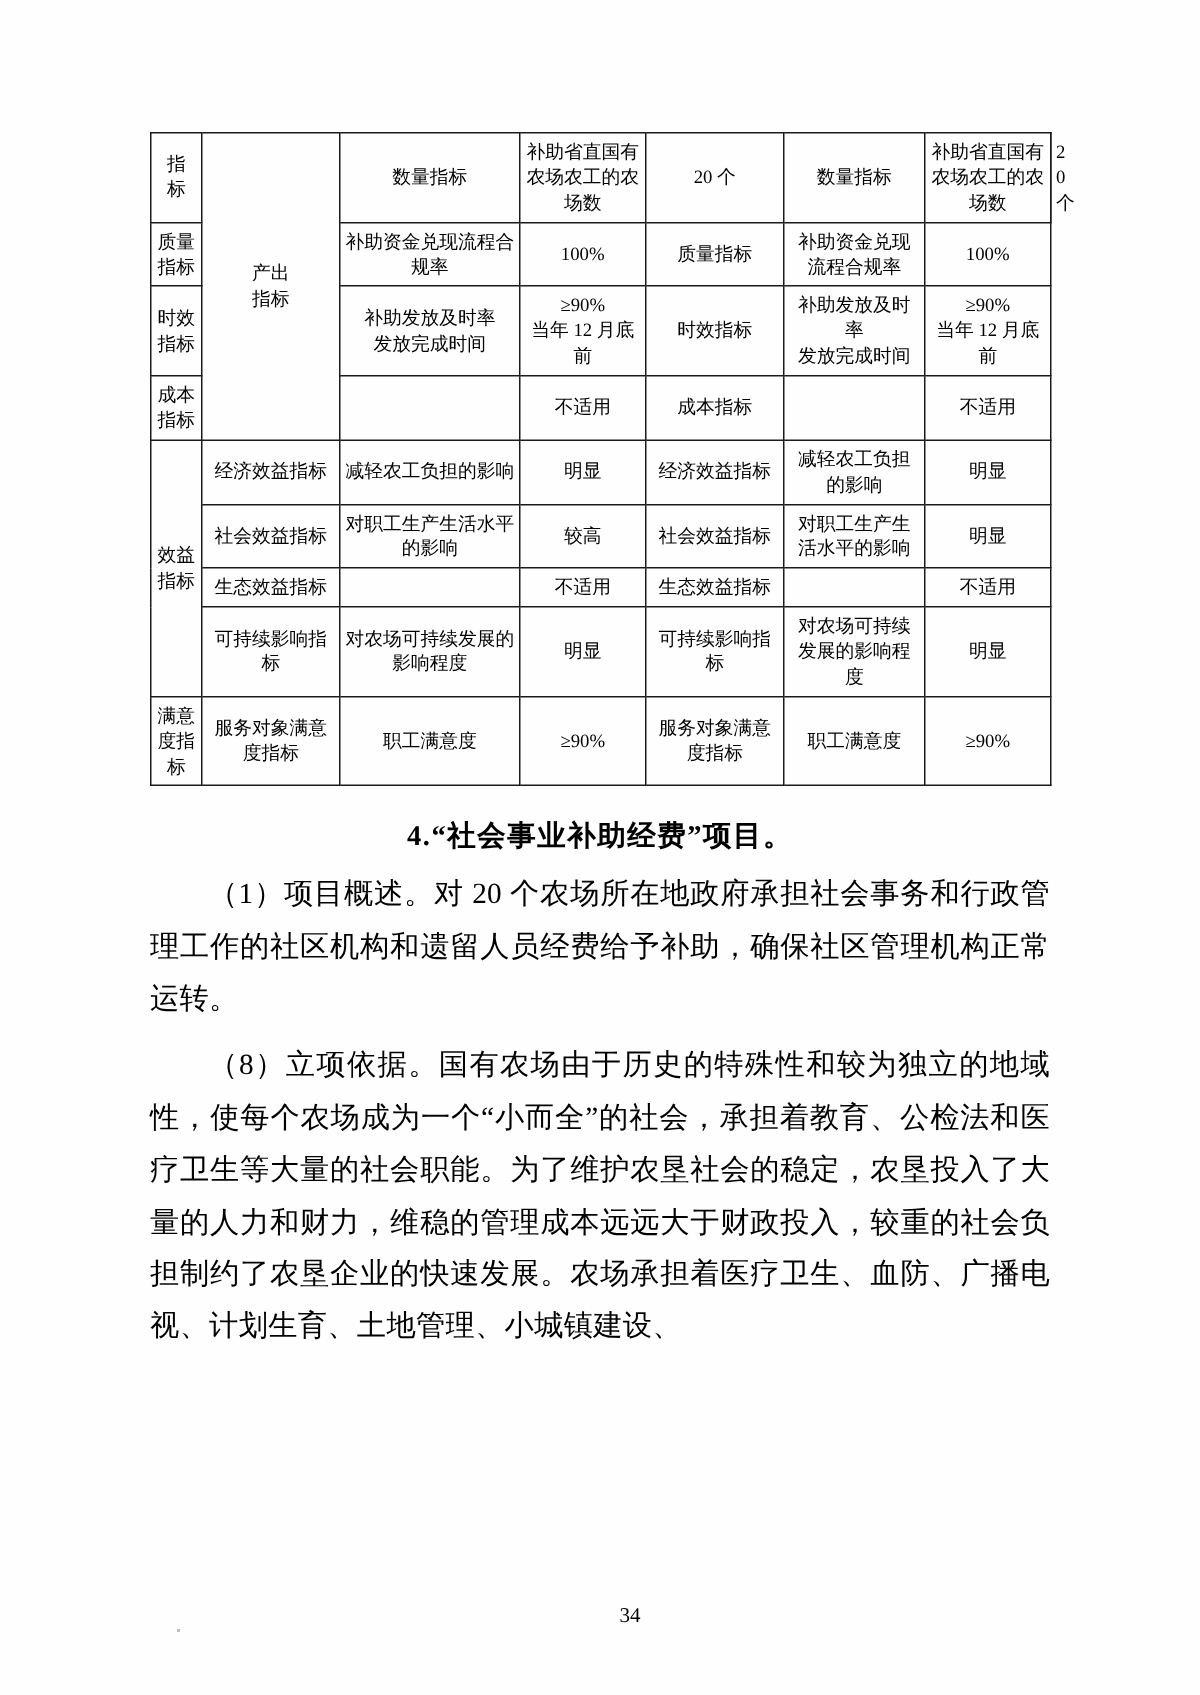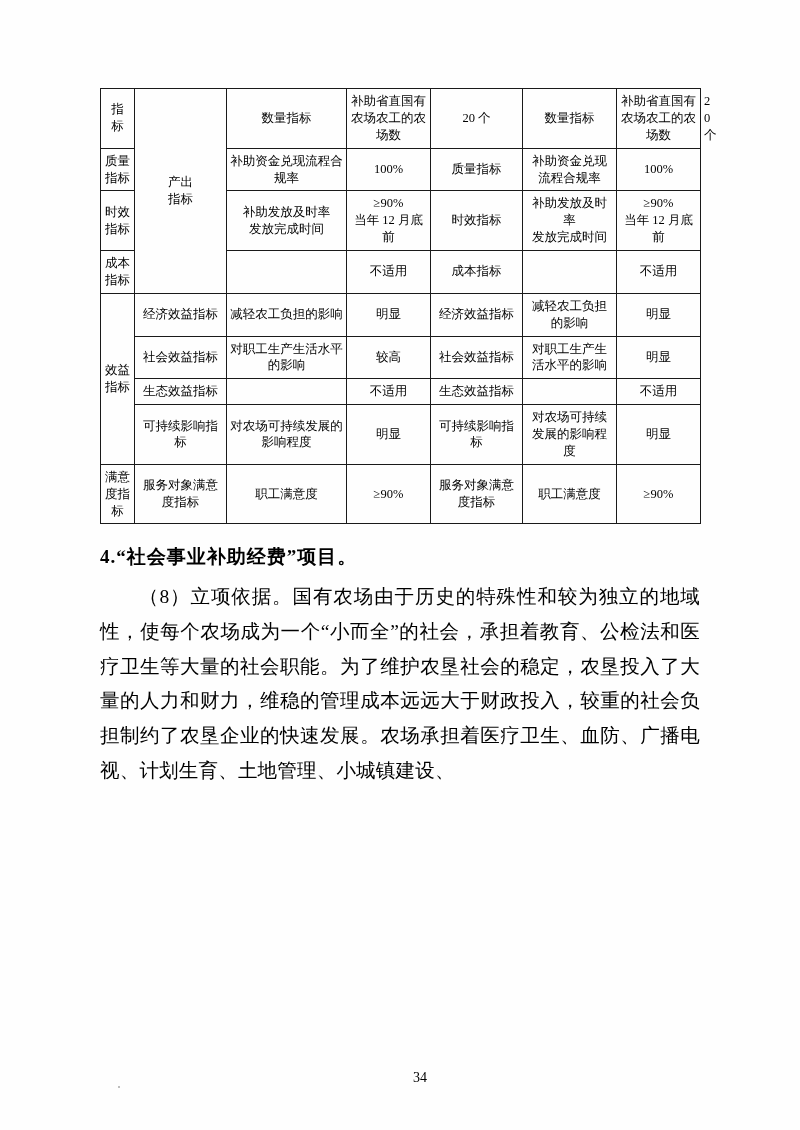--- a/index.html
+++ b/index.html
@@ -51,21 +51,21 @@
   .col-d { width: 84px; }
   .col-e { width: 92px; }
   .col-f { width: 94px; }
   .col-g { width: 84px; }
 
   
   .heading {
     margin-top: 20px;
     font-size: 19px;
     font-weight: bold;
-    text-align: left;
+    text-align: center;
     letter-spacing: 1px;
     font-family: "Liberation Serif", "DejaVu Serif", serif;
   }
   p.para {
     margin: 0;
     margin-top: 10px;
     font-size: 19.5px;
     line-height: 1.78;
     text-align: justify;
     text-justify: inter-ideograph;
@@ -186,18 +186,19 @@
           <td class="c-center">≥90%</td>
           <td class="c-center">服务对象满意度指标</td>
           <td class="c-left">职工满意度</td>
           <td class="c-center">≥90%</td>
         </tr>
       </tbody>
     </table>
 
     <div class="heading">4.“社会事业补助经费”项目。</div>
 
+    <p class="para">（1）项目概述。对 20 个农场所在地政府承担社会事务和行政管理工作的社区机构和遗留人员经费给予补助，确保社区管理机构正常运转。</p>
     <p class="para">（8）立项依据。国有农场由于历史的特殊性和较为独立的地域性，使每个农场成为一个“小而全”的社会，承担着教育、公检法和医疗卫生等大量的社会职能。为了维护农垦社会的稳定，农垦投入了大量的人力和财力，维稳的管理成本远远大于财政投入，较重的社会负担制约了农垦企业的快速发展。农场承担着医疗卫生、血防、广播电视、计划生育、土地管理、小城镇建设、</p>
   </div>
 
   <div class="speck"></div>
   <div class="pagenum">34</div>
 </div>
 
 </body></html>

